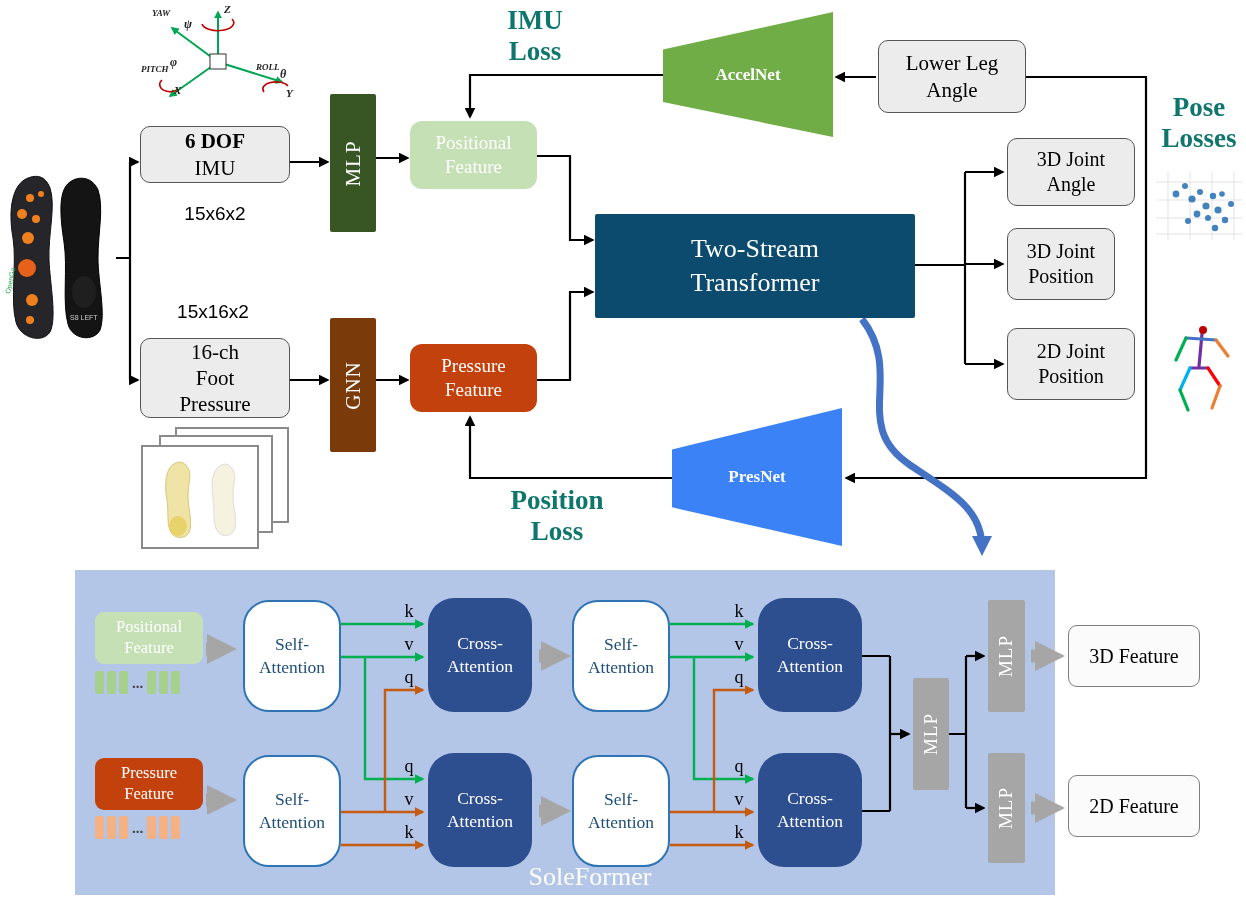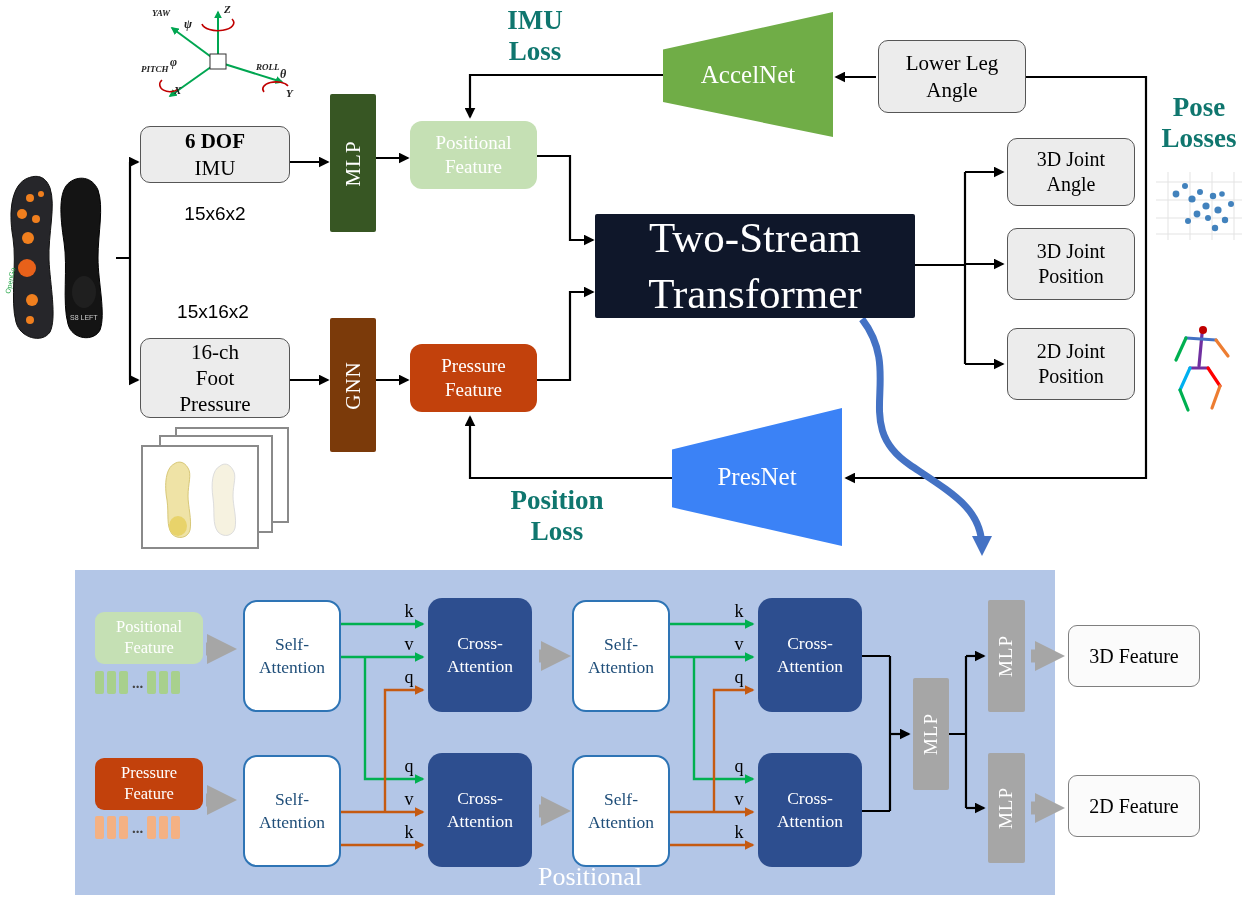--- a/index.html
+++ b/index.html
@@ -9,28 +9,28 @@
   .abs { position:absolute; }
   .node { position:absolute; display:flex; align-items:center; justify-content:center; text-align:center; z-index:3; }
   .col { flex-direction:column; }
   .box-gray { background:#ececec; border:1.7px solid #565656; border-radius:10px; font-size:21px; color:#000; line-height:1.25; }
   .feat-green { background:#c5e0b4; color:#fff; border-radius:12px; font-size:19px; line-height:1.25; }
   .feat-orange { background:#c2410c; color:#fff; border-radius:12px; font-size:19px; line-height:1.25; }
   .venc { border-radius:2px; color:#fff; font-size:21px; }
   .vtext { transform:rotate(-90deg); white-space:nowrap; letter-spacing:1px; }
   .mlp-enc { background:#375623; }
   .gnn-enc { background:#7b3a0a; }
-  .transformer { background:#0f172a; color:#fff; font-size:43px; line-height:1.3; border-radius:2px; }
-  .trap { color:#fff; font-size:25px; z-index:3; }
+  .transformer { background:#0c4a6e; color:#fff; font-size:26px; line-height:1.3; border-radius:2px; }
+  .trap { color:#fff; font-size:17px; z-index:3;font-weight:bold; }
   .accel { background:#70ad47; clip-path:polygon(0 30%,100% 0,100% 100%,0 72%); }
   .pres  { background:#3b82f6; clip-path:polygon(0 30%,100% 0,100% 100%,0 72%); }
   .red-label { color:#0f766e; font-weight:bold; font-size:27px; line-height:1.15; z-index:4; }
   .dims { font-family:"Liberation Sans", sans-serif; font-size:19px; color:#000; }
   .sole-bg { position:absolute; background:#b3c6e7; z-index:1; }
-  .attn { position:absolute; display:flex; align-items:center; justify-content:center; text-align:center; z-index:3; border-radius:14px; font-size:17.5px; line-height:1.3; padding:0 6px; }
+  .attn { position:absolute; display:flex; align-items:center; justify-content:center; text-align:center; z-index:3; border-radius:26px; font-size:17.5px; line-height:1.3; padding:0 6px; }
   .self-attn { background:#fff; border:2px solid #2e74b5; color:#1f4e79; }
   .cross-attn { background:#2d4e8f; color:#fff; }
   .feat-sm { font-size:16.5px; border-radius:9px; line-height:1.25; }
   .mlp-gray { background:#a6a6a6; color:#fff; border-radius:2px; font-size:19px; }
   .out-feat { background:#fbfbfb; border:1.7px solid #7f7f7f; border-radius:9px; font-size:20px; color:#000; }
   .kvq { position:absolute; z-index:4; font-size:18px; width:18px; text-align:center; color:#000; }
   .tokens { position:absolute; z-index:3; display:flex; align-items:center; gap:3px; }
   .tk { width:9px; height:23px; border-radius:2px; display:inline-block; }
   .tokens.green .tk { background:#a8d08d; }
   .tokens.orange .tk { background:#f4b183; }
@@ -208,21 +208,21 @@
     <path d="M34,38 C26,42 24,58 27,74 C29,88 26,100 32,108 C38,114 48,112 50,104 C52,94 48,80 48,70 C48,58 52,48 48,42 C44,35 38,35 34,38 Z" fill="#efe3a6" stroke="#d8c878"></path>
     <ellipse cx="38" cy="100" rx="9" ry="10" fill="#e8d36a"></ellipse>
     <path d="M80,40 C72,44 71,58 73,72 C75,86 72,98 78,106 C84,112 93,110 95,102 C97,92 93,80 93,70 C93,58 97,50 93,44 C89,37 84,37 80,40 Z" fill="#f6f2e0" stroke="#dddddd"></path>
   </svg>
 
   <div class="node trap pres" style="left:672px;top:408px;width:170px;height:138px;">PresNet</div>
 
   <div class="node red-label" style="left:492px;top:480px;width:130px;height:72px;padding:0 10px;">Position Loss</div>
 
   <div class="node box-gray" style="left:1007px;top:138px;width:128px;height:68px;padding:0 18px;font-size:20px;">3D Joint Angle</div>
-  <div class="node box-gray" style="left:1007px;top:228px;width:128px;height:72px;padding:0 2px;font-size:20px;">3D Joint Position</div>
+  <div class="node box-gray" style="left:1007px;top:228px;width:108px;height:72px;padding:0 2px;font-size:20px;">3D Joint Position</div>
   <div class="node box-gray" style="left:1007px;top:328px;width:128px;height:72px;padding:0 6px;font-size:20px;">2D Joint Position</div>
 
   <svg class="abs" style="left:1152px;top:166px;z-index:3;" width="94" height="80" viewBox="0 0 94 80">
     <g stroke="#e3e3e3" stroke-width="1">
       <path d="M4,16 H90 M4,34 H90 M4,52 H90 M4,68 H90"></path>
       <path d="M16,6 V74 M38,6 V74 M60,6 V74 M82,6 V74"></path>
     </g>
     <g fill="#2e75b6" opacity="0.9">
       <circle cx="24" cy="28" r="3.4"></circle>
         <circle cx="33" cy="20" r="3"></circle>
@@ -308,15 +308,15 @@
   <div class="node mlp-gray" style="left:988px;top:600px;width:37px;height:112px;">
     <span class="vtext">MLP</span>
   </div>
   <div class="node mlp-gray" style="left:988px;top:753px;width:37px;height:110px;">
     <span class="vtext">MLP</span>
   </div>
 
   <div class="node out-feat" style="left:1068px;top:625px;width:132px;height:62px;">3D Feature</div>
   <div class="node out-feat" style="left:1068px;top:775px;width:132px;height:62px;">2D Feature</div>
 
-  <div class="node sf-title" style="left:468px;top:860px;width:244px;height:34px;">Positional</div>
+  <div class="node sf-title" style="left:468px;top:860px;width:244px;height:34px;">SoleFormer</div>
 
 </div>
 
 </body></html>

